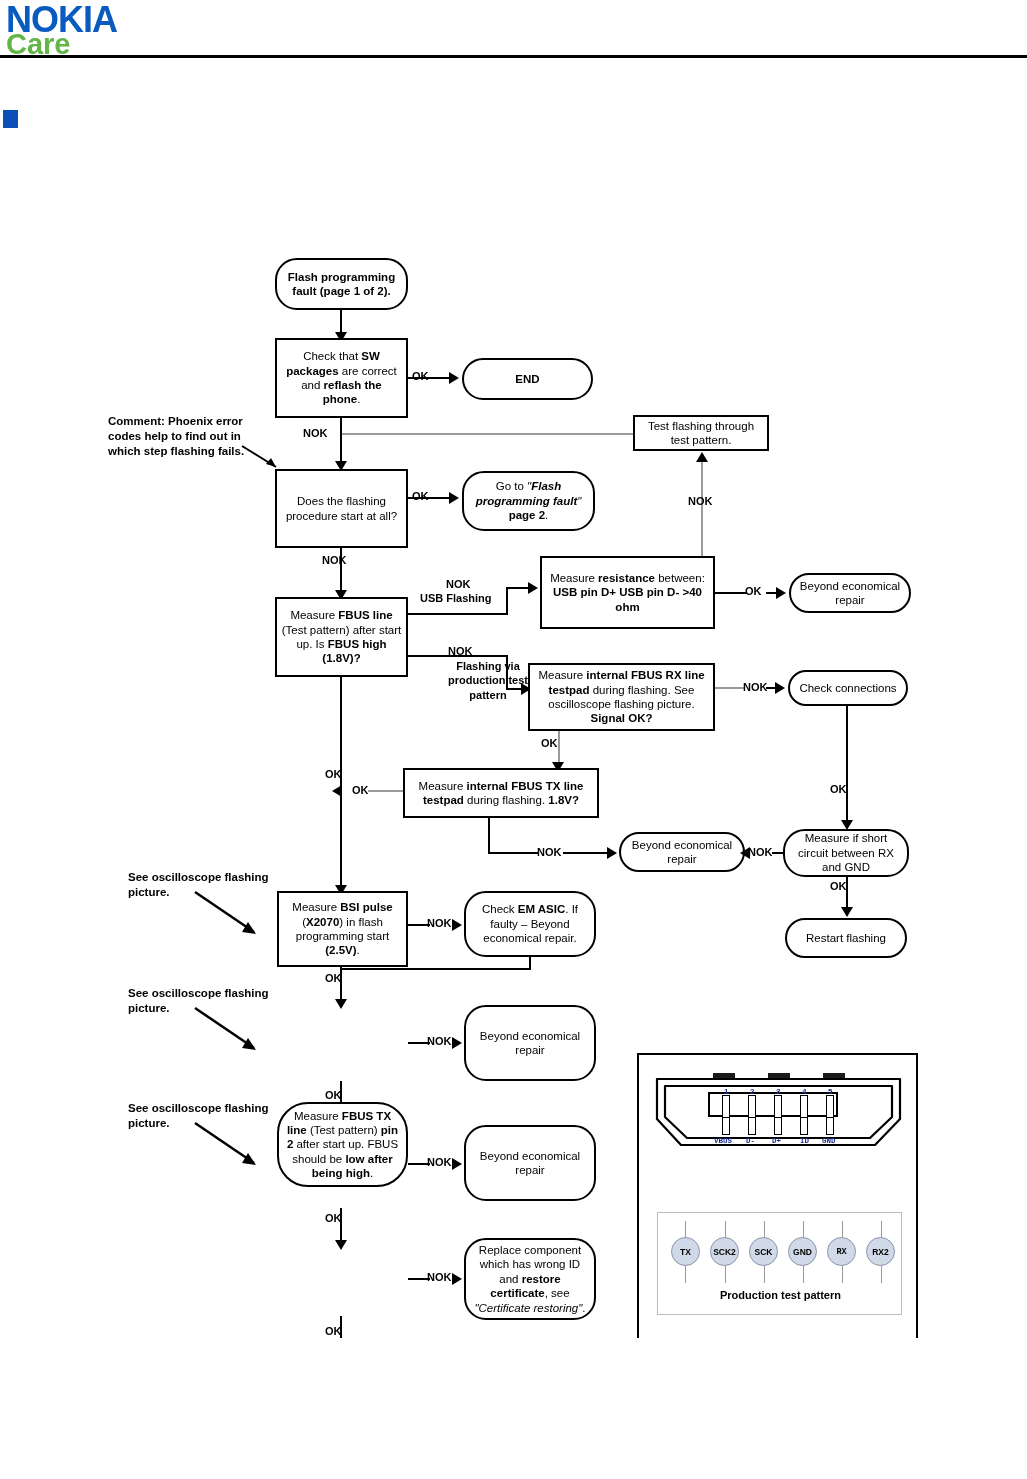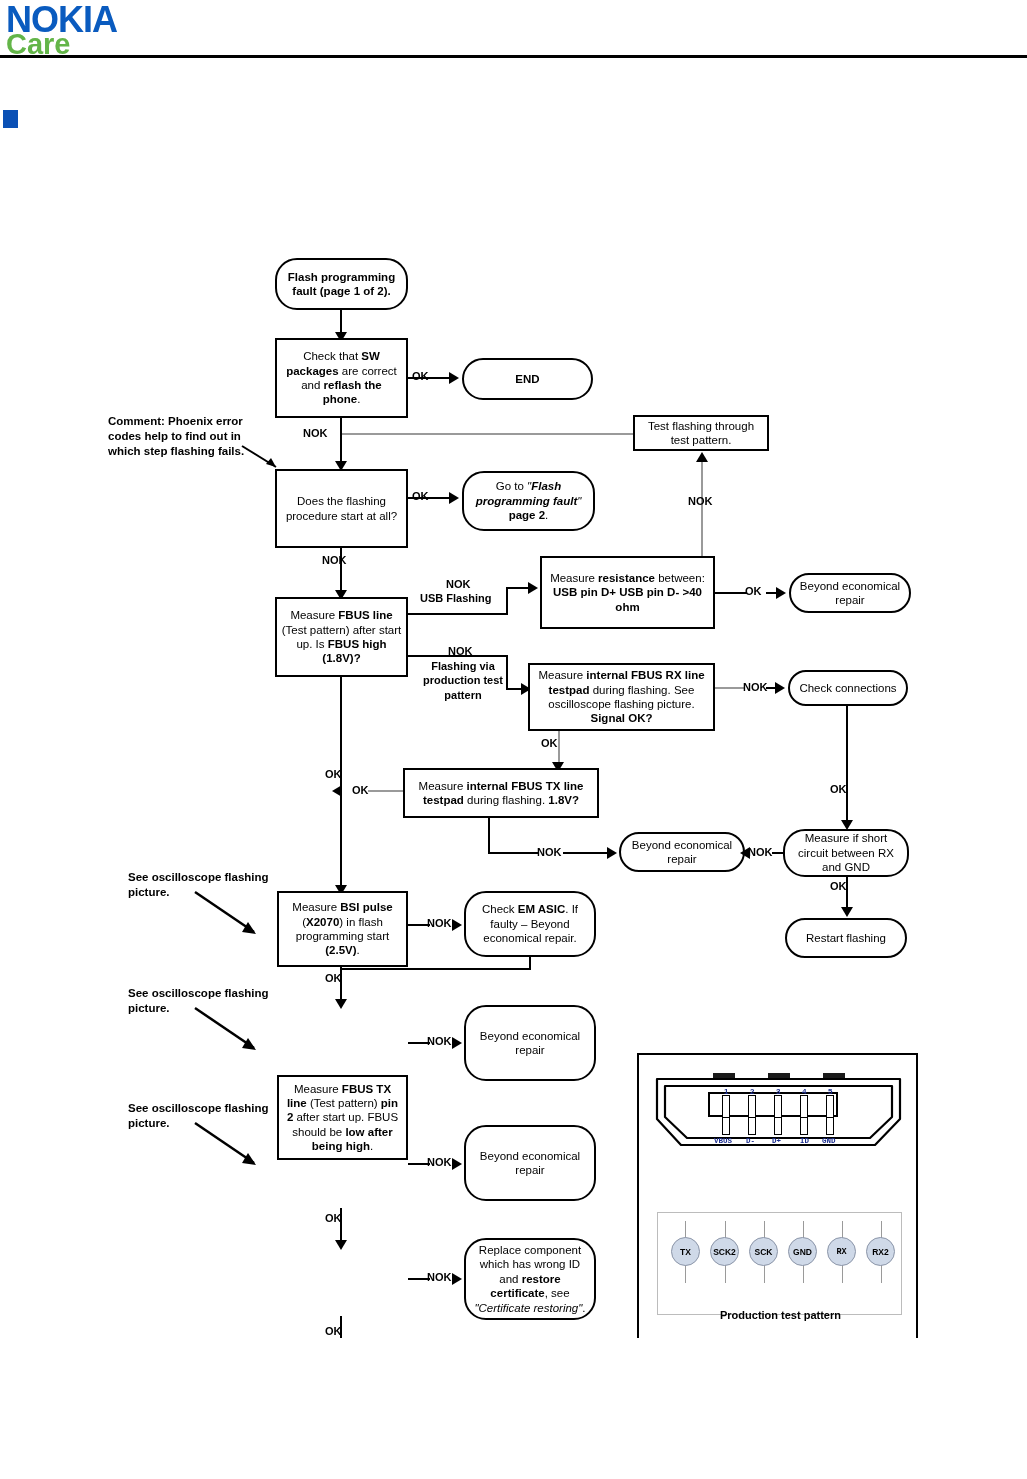--- a/index.html
+++ b/index.html
@@ -108,21 +108,21 @@
   .ptp-circle {
     position: absolute;
     width: 29px; height: 29px; border-radius: 50%;
     background: #cfd9e8; border: 1px solid #8b95a8;
     display: flex; align-items: center; justify-content: center;
     font-size: 8.5px; font-weight: bold; color: #000;
   }
   .ptp-stem { position: absolute; width: 1px; background: #9a9a9a; }
   #ptp-caption {
     position: absolute; left: 0; top: 76px; width: 245px;
-    text-align: center; font-size: 11px; font-weight: bold; color: #000; margin-top: 20px;
+    text-align: center; font-size: 11px; font-weight: bold; color: #000;
   }
 </style>
 </head>
 <body>
 
 <div id="page">
 
   <div id="logo-nokia">NOKIA</div>
   <div id="logo-care">Care</div>
   <div id="header-rule"></div>
@@ -202,21 +202,21 @@
   <div class="arrow right" style="left:776px; top:587px;"></div>
   <div class="node rounded" style="left:789px; top:573px; width:122px; height:40px;">
     <span class="t">Beyond economical repair</span>
   </div>
 
   <div class="ln h" style="left:408px; top:655px; width:100px;"></div>
   <div class="ln v" style="left:506px; top:655px; height:33px;"></div>
   <div class="ln h" style="left:506px; top:688px; width:18px;"></div>
   <div class="arrow right" style="left:521px; top:683px;"></div>
   <span class="lbl" style="left:448px; top:645px;">NOK</span>
-  <span class="lbl" style="left:421px; top:659px; white-space:normal; width:84px; text-align:center; line-height:1.3;">Flashing via production test pattern</span>
+  <span class="lbl" style="left:446px; top:659px; white-space:normal; width:84px; text-align:center; line-height:1.3;">Flashing via production test pattern</span>
 
   <div class="node" style="left:528px; top:663px; width:187px; height:68px;">
     <span class="t">Measure <b>internal FBUS RX <b>line</b></b> <b>testpad</b> during flashing. See oscilloscope flashing picture. <b>Signal OK?</b></span>
   </div>
 
   <div class="ln h gray" style="left:715px; top:687px; width:30px; height:1.5px;"></div>
   <span class="lbl" style="left:743px; top:681px;">NOK</span>
   <div class="ln h" style="left:766px; top:687px; width:12px;"></div>
   <div class="arrow right" style="left:775px; top:682px;"></div>
   <div class="node rounded" style="left:788px; top:670px; width:120px; height:36px;">
@@ -304,21 +304,21 @@
   <div class="ln v" style="left:340px; top:1081px; height:42px;"></div>
   <span class="lbl" style="left:325px; top:1089px;">OK</span>
   <div class="arrow down" style="left:335px; top:1117px;"></div>
 
   <div class="note" style="left:128px; top:1101px; width:150px;">See oscilloscope flashing picture.</div>
   <svg class="diag" style="left:192px; top:1119px;" width="78" height="56">
     <line x1="3" y1="4" x2="62" y2="44" stroke="#000" stroke-width="2.5"></line>
     <polygon points="64,46 50,44 56,34" fill="#000"></polygon>
   </svg>
 
-  <div class="node" style="left:277px; top:1075px; width:131px; height:85px;">
+  <div class="node" style="left:277px; top:1102px; width:131px; height:85px;border-radius:31px;">
     <span class="t">Measure <b>FBUS TX</b> <b>line</b> (Test pattern) <b>pin 2</b> after start up. FBUS should be <b>low</b> <b>after being high</b>.</span>
   </div>
   <div class="ln h" style="left:408px; top:1163px; width:22px;"></div>
   <span class="lbl" style="left:427px; top:1156px;">NOK</span>
   <div class="arrow right" style="left:452px; top:1158px;"></div>
   <div class="node rounded" style="left:464px; top:1125px; width:132px; height:76px;">
     <span class="t">Beyond economical repair</span>
   </div>
   <div class="ln v" style="left:340px; top:1208px; height:38px;"></div>
   <span class="lbl" style="left:325px; top:1212px;">OK</span>

